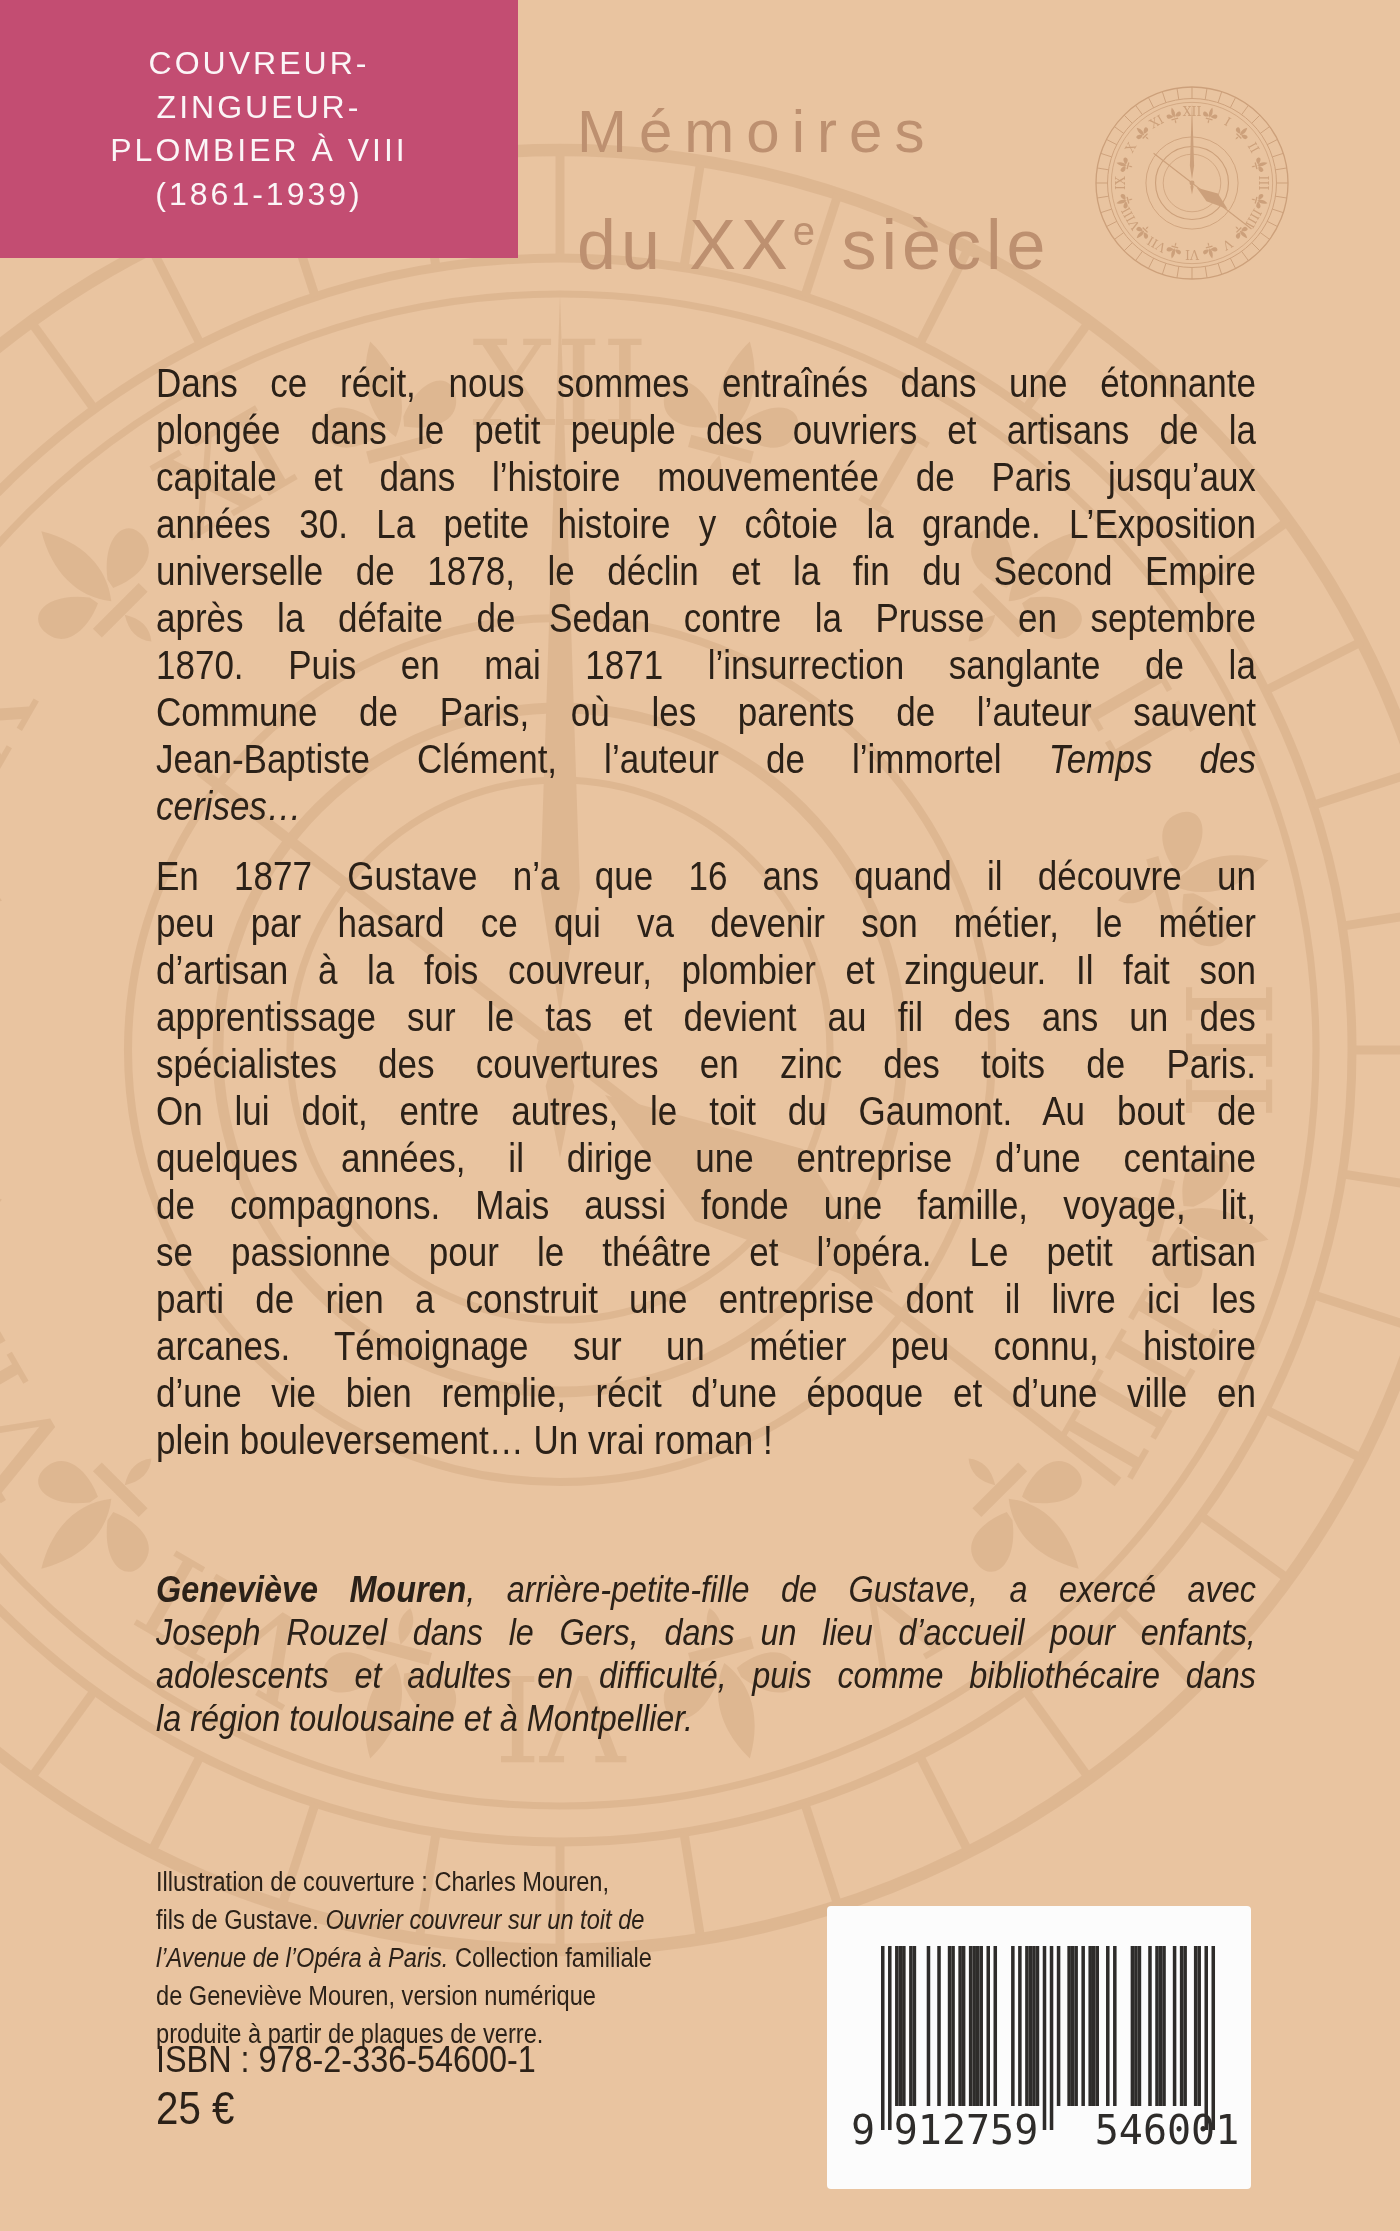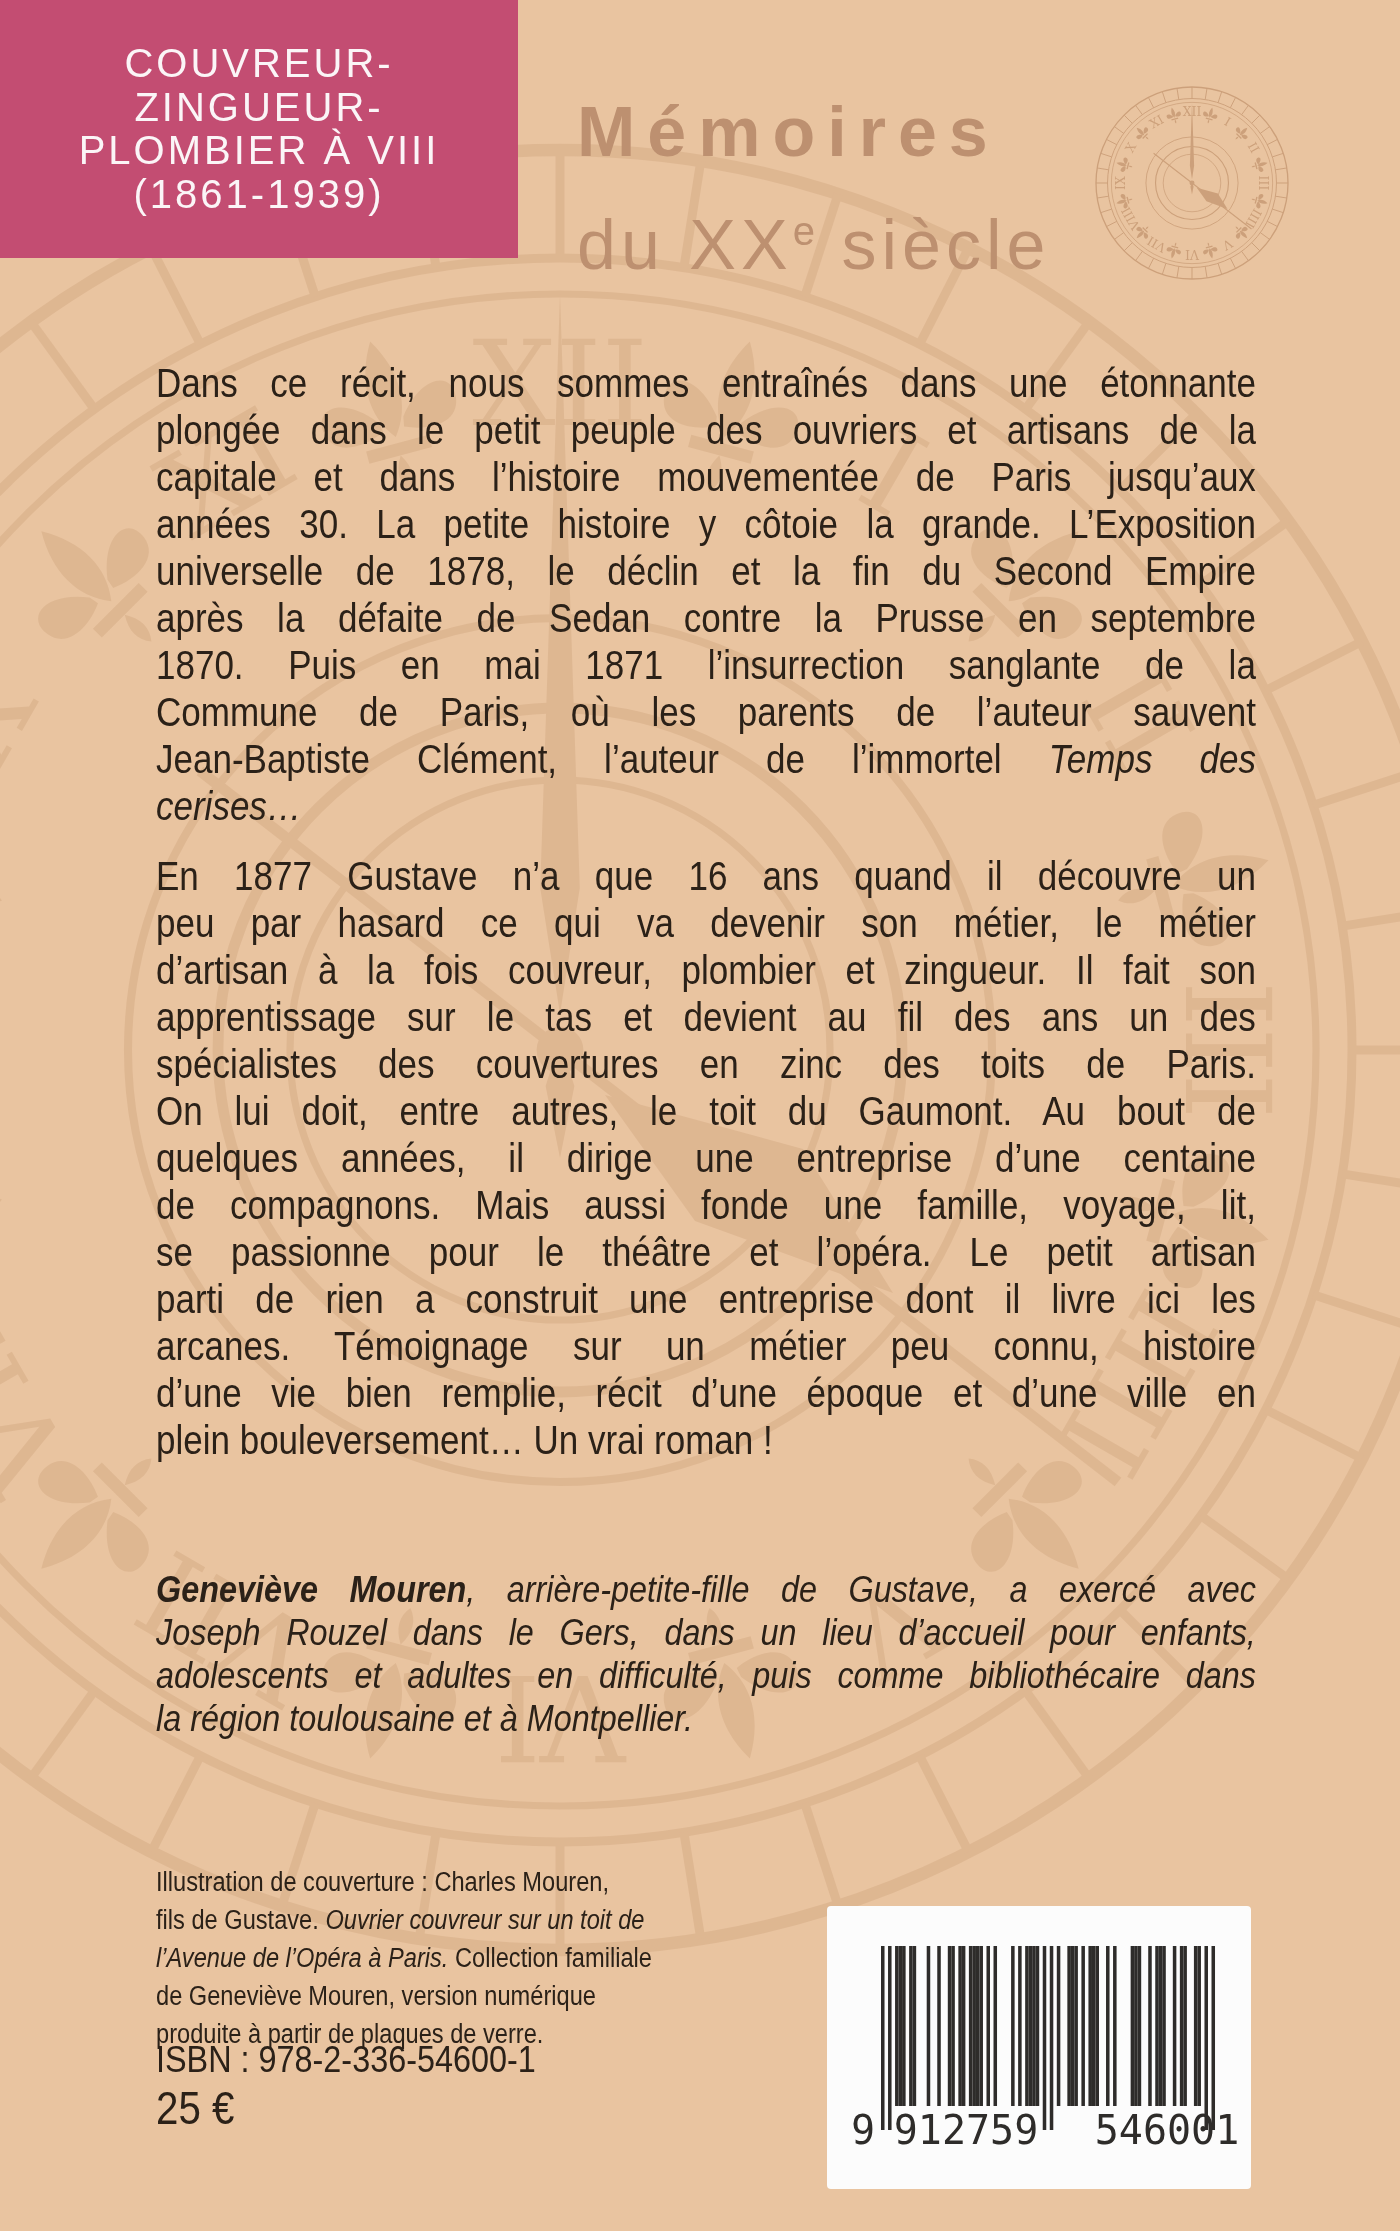--- a/index.html
+++ b/index.html
@@ -10,26 +10,26 @@
   }
   #watermark{position:absolute;left:0;top:0;width:1400px;height:2231px;pointer-events:none;}
   
   #series-box{
     position:absolute;left:0;top:0;width:518px;height:258px;
     background:var(--accent,#c34d72);
     display:flex;flex-direction:column;justify-content:center;align-items:center;
     z-index:3;
   }
   #series-box .tl{
-    height:43.5px;line-height:43.5px;font-size:40px;letter-spacing:3px;
+    height:43.5px;line-height:43.5px;font-size:32px;letter-spacing:3px;
     color:var(--boxtext,#fbf5f7);text-align:left;white-space:nowrap;
   }
   
   #masthead{position:absolute;left:577px;top:88px;color:var(--brown,#bd9070);z-index:2;}
-  #masthead .m1{font-size:70px;line-height:88px;letter-spacing:12px;font-weight:700;white-space:nowrap;}
+  #masthead .m1{font-size:60px;line-height:88px;letter-spacing:12px;font-weight:400;white-space:nowrap;}
   #masthead .m2{font-size:70px;line-height:86px;letter-spacing:5px;font-weight:300;margin-top:12px;white-space:nowrap;}
   #masthead .sup{font-size:40px;vertical-align:super;letter-spacing:2px;}
   
   .block{position:absolute;left:156px;width:1257px;color:var(--ink,#2b2118);
          transform:scaleX(0.875);transform-origin:0 0;z-index:2;}
   .block .tl{white-space:nowrap;}
   .block .jl{white-space:normal;text-align:justify;text-align-last:justify;overflow:hidden;}
   .it{font-style:italic;}
   .bd{font-weight:bold;}
   #paragraph1{top:360px;font-size:40px;}

